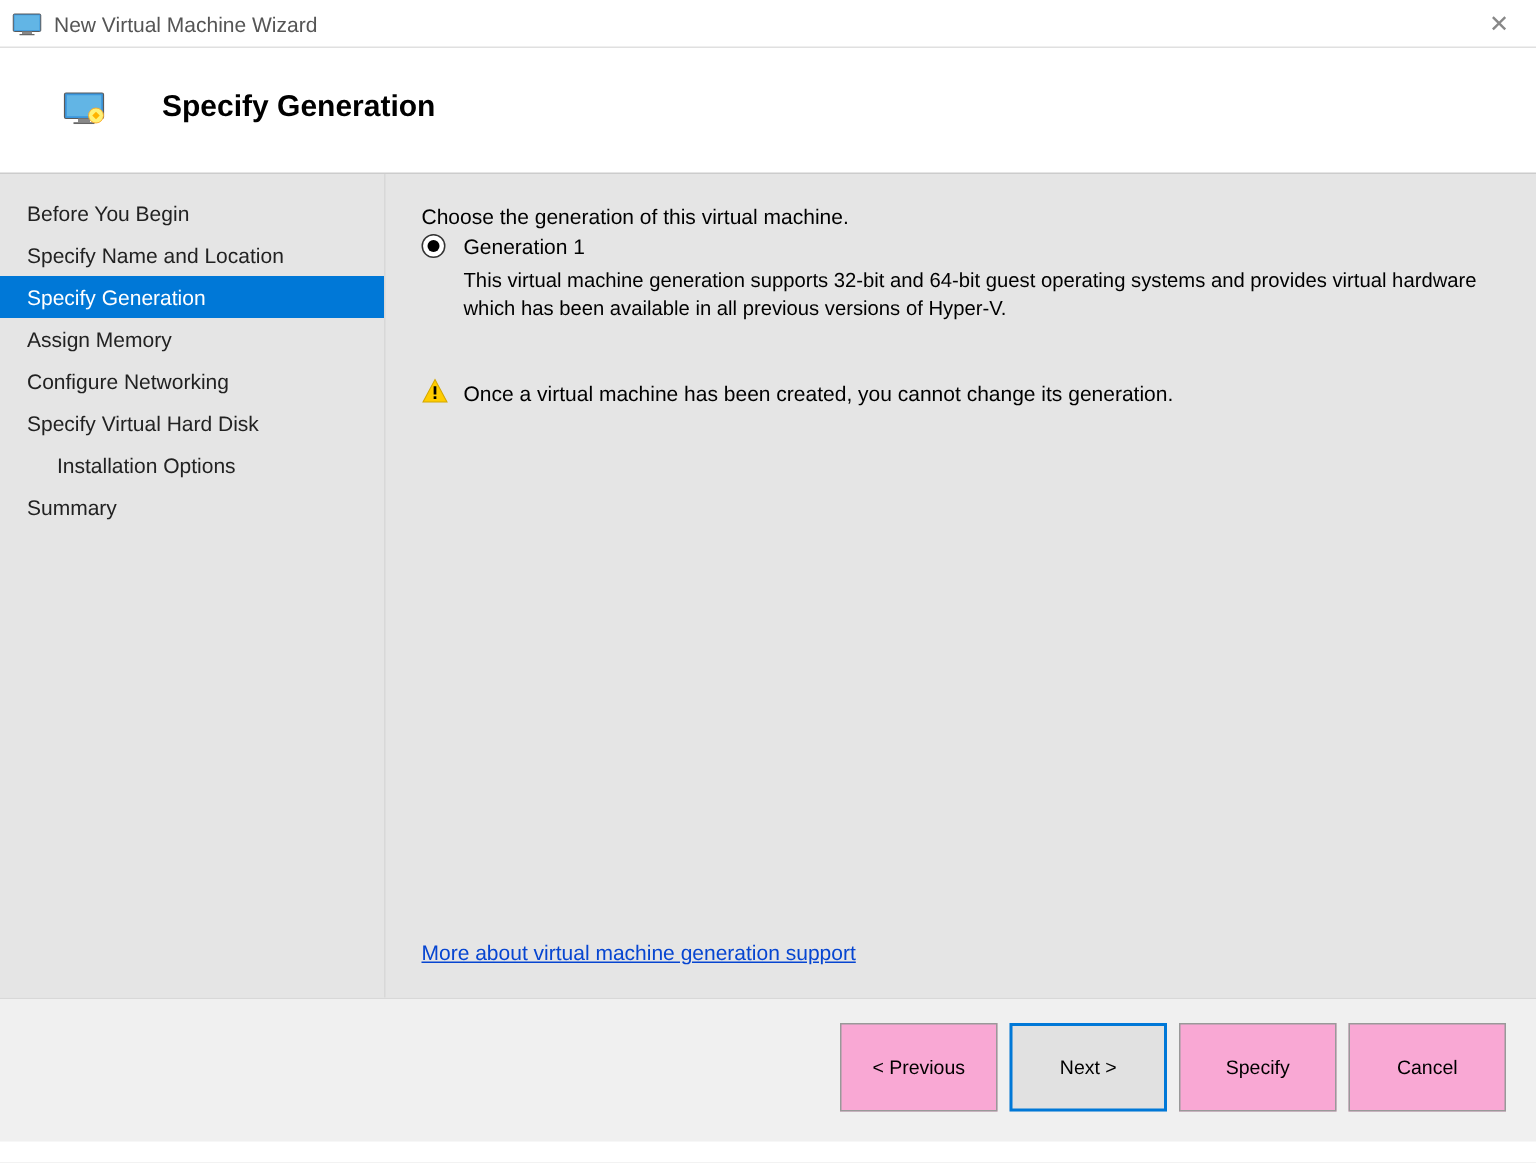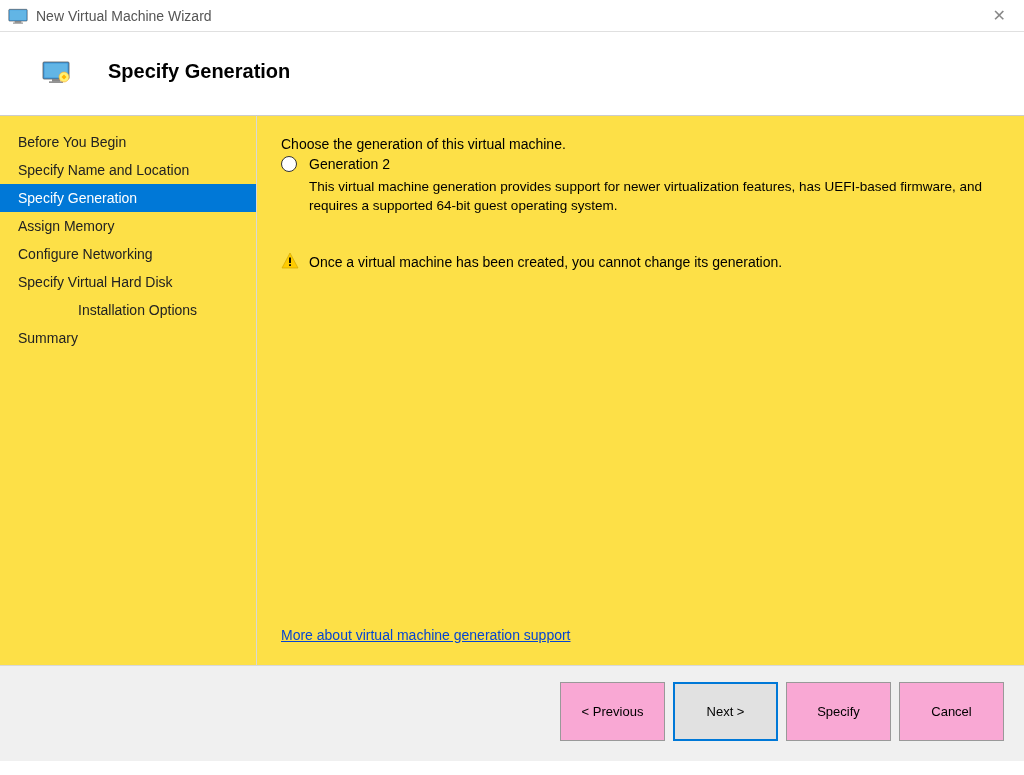--- a/index.html
+++ b/index.html
@@ -52,42 +52,41 @@
       height: 22px;
       margin-right: 38px;
     }
     .header-title {
       font-size: 20px;
       font-weight: bold;
       color: #000;
     }
     .content-area {
       display: flex;
-      background: #fde047;
+      background: #e5e5e5;
       height: 549px;
     }
     .sidebar {
       width: 257px;
       padding-top: 12px;
       border-right: 1px solid #d8d8d8;
       margin-right: 0;
     }
     .sidebar-item {
       padding: 6px 12px 6px 18px;
       font-size: 14px;
       color: #222;
       cursor: pointer;
     }
     .sidebar-item.selected {
       background: #0078d7;
       color: #fff;
     }
     .sidebar-item.indented {
       padding-left: 38px;
-      margin-left: 40px;
     }
     .main-panel {
       flex: 1;
       padding: 20px 30px 10px 24px;
       display: flex;
       flex-direction: column;
     }
     .instruction-text {
       font-size: 14px;
       margin-bottom: 4px;
@@ -219,28 +218,28 @@
     <div class="sidebar-item">Assign Memory</div>
     <div class="sidebar-item">Configure Networking</div>
     <div class="sidebar-item">Specify Virtual Hard Disk</div>
     <div class="sidebar-item indented">Installation Options</div>
     <div class="sidebar-item">Summary</div>
   </div>
 
   <div class="main-panel">
     <div class="instruction-text">Choose the generation of this virtual machine.</div>
 
-
     <div class="radio-group">
       <div class="radio-row">
-        <span class="radio-circle"></span>
-        <span class="radio-label">Generation 2</span>
+        <span class="radio-circle checked"></span>
+        <span class="radio-label">Generation 1</span>
       </div>
-      <div class="radio-description">This virtual machine generation provides support for newer virtualization features, has UEFI-based firmware, and requires a supported 64-bit guest operating system.</div>
+      <div class="radio-description">This virtual machine generation supports 32-bit and 64-bit guest operating systems and provides virtual hardware which has been available in all previous versions of Hyper-V.</div>
     </div>
+
 
     <div class="warning-row">
       <svg class="warning-icon" viewBox="0 0 18 18">
         <path d="M 9 1 L 17 16 L 1 16 Z" fill="#ffcc00" stroke="#d4a700" stroke-width="0.7"></path>
         <rect x="8.1" y="5.5" width="1.8" height="5.5" fill="#000"></rect>
         <rect x="8.1" y="12.2" width="1.8" height="1.8" fill="#000"></rect>
       </svg>
       <span class="warning-text">Once a virtual machine has been created, you cannot change its generation.</span>
     </div>
 

